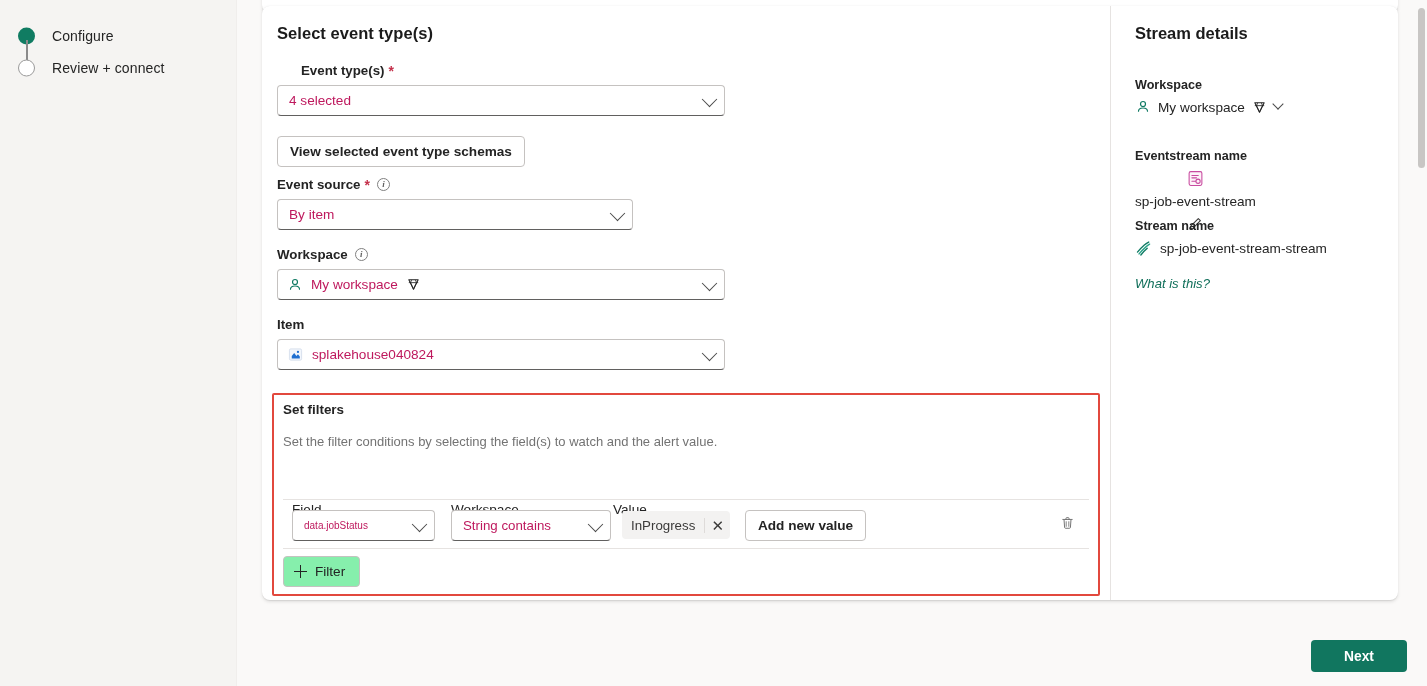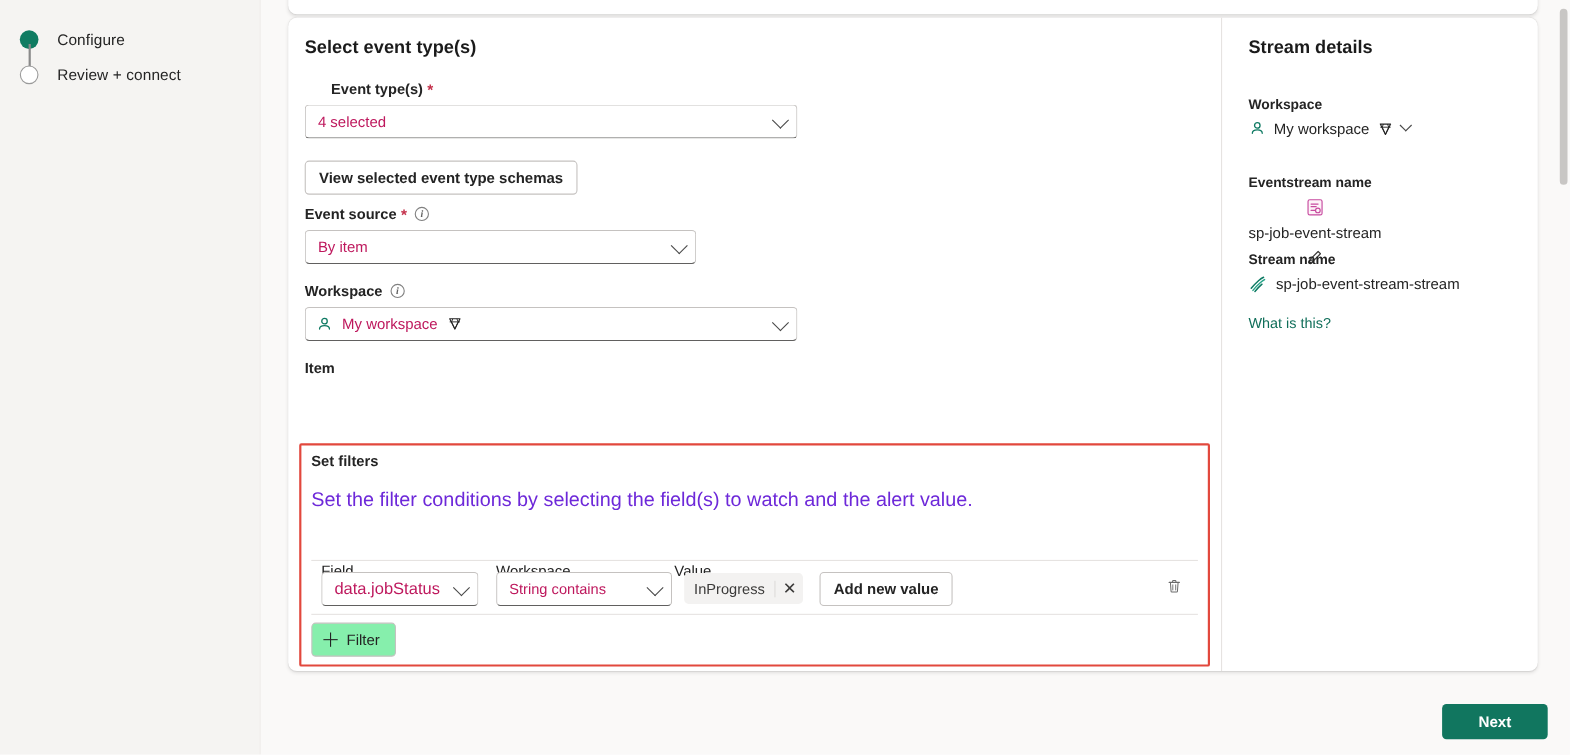--- a/index.html
+++ b/index.html
@@ -33,21 +33,21 @@
   }
   .step-label { margin-left: 34px; font-size: 14px; color: #242424; letter-spacing: .1px; }
 
   
   .card-top {
     position: absolute; left: 262px; top: -40px; width: 1136px; height: 53px;
     background: #fff; border-radius: 8px;
     box-shadow: 0 1.6px 3.6px rgba(0,0,0,.10), 0 .3px .9px rgba(0,0,0,.07);
   }
   .card-main {
-    position: absolute; left: 262px; top: 16px; width: 1136px; height: 594px;
+    position: absolute; left: 262px; top: 6px; width: 1136px; height: 594px;
     background: #fff; border-radius: 8px;
     box-shadow: 0 1.6px 3.6px rgba(0,0,0,.10), 0 .3px .9px rgba(0,0,0,.07);
   }
   .pane-divider {
     position: absolute; left: 848px; top: 0; width: 1px; height: 594px;
     background: #e6e3e1;
   }
 
   
   .form-pane { position: absolute; left: 0; top: 0; width: 848px; height: 594px; }
@@ -98,21 +98,21 @@
   .highlight-box {
     position: absolute; left: 10px; top: 387px; width: 828px; height: 203px;
     border: 2.5px solid #e2483d; border-radius: 2px;
   }
   .filters-title {
     position: absolute; left: 9px; top: 7px;
     font-size: 13.4px; font-weight: 700; color: #242424;
   }
   .filters-desc {
     position: absolute; left: 9px; top: 39px;
-    font-size: 18px; color: #6d28d9;
+    font-size: 13px; color: #737373;
   }
   .filters-head {
     position: absolute; left: 9px; top: 75px; right: 9px; height: 30px;
     border-bottom: 1px solid #e6e3e1;
   }
   .col-h { position: absolute; top: 0; font-size: 13.6px; color: #242424; margin-top: 32px; }
   .filter-row {
     position: absolute; left: 9px; top: 107px; right: 9px; height: 47px;
     border-bottom: 1px solid #e6e3e1;
   }
@@ -158,21 +158,21 @@
   }
   .d-label {
     font-size: 12.6px; font-weight: 700; color: #242424;
   }
   .d-value {
     font-size: 13.6px; color: #242424;
     display: flex; align-items: center; gap: 7px; white-space: nowrap;
   }
   .link {
     position: absolute; left: 24px; top: 270px;
-    font-size: 13.1px; color: #0f6e59; cursor: pointer;
+    font-size: 13.1px; color: #0f6e59; cursor: pointer; font-style: italic;
   }
 
   
   .btn-primary {
     position: absolute; left: 1311px; top: 640px;
     width: 96px; height: 32px; border-radius: 4px;
     background: #11765f; color: #ffffff;
     font-size: 13.8px; font-weight: 600;
     display: flex; align-items: center; justify-content: center;
     cursor: pointer; border: none;
@@ -259,34 +259,45 @@
             <path d="M3 3h10l-5 10z" fill="none" stroke="#242424" stroke-width="1.1" stroke-linejoin="round"></path>
             <path d="M3 6h10M6 3l-1.2 3L8 13M10 3l1.2 3L8 13" fill="none" stroke="#242424" stroke-width="0.9"></path>
           </svg>
         </span>
         <span class="chev"></span>
       </div>
 
       <div style="position:absolute;left:15px;top:311px;" class="field-label">
         <span>Item</span>
       </div>
+      <div class="combo" style="position:absolute;left:15px;top:333px;width:448px;gap:9px;padding-left:10px;">
+        <span class="sq-icon">
+          <svg width="15" height="15" viewBox="0 0 16 16">
+            <rect x="1.5" y="2" width="13" height="12" rx="1.5" fill="#f2f6fc" stroke="#cdd8e8" stroke-width="0.8"></rect>
+            <path d="M4 9.5l2.6-3.2L9 9.5l1.6-1.9 2 2.4v2.2H4z" fill="#1f6fd0"></path>
+            <circle cx="10.6" cy="5.3" r="1.2" fill="#1f6fd0"></circle>
+          </svg>
+        </span>
+        <span>splakehouse040824</span>
+        <span class="chev"></span>
+      </div>
 
       <div class="highlight-box">
 
         <div class="filters-title">Set filters</div>
         <div class="filters-desc">Set the filter conditions by selecting the field(s) to watch and the alert value.</div>
 
         <div class="filters-head">
           <span class="col-h" style="left:9px;">Field</span>
           <span class="col-h" style="left:168px;">Workspace</span>
           <span class="col-h" style="left:330px;">Value</span>
         </div>
 
         <div class="filter-row">
-          <div class="combo" style="position:absolute;left:9px;top:8px;width:143px;font-size:15px;">
+          <div class="combo" style="position:absolute;left:9px;top:8px;width:143px;font-size:10px;">
             <span>data.jobStatus</span>
             <span class="chev"></span>
           </div>
 
           <div class="combo" style="position:absolute;left:168px;top:8px;width:160px;font-size:13.3px;">
             <span>String contains</span>
             <span class="chev"></span>
           </div>
 
           <div class="tag-wrap" style="left:339px;top:9px;">

